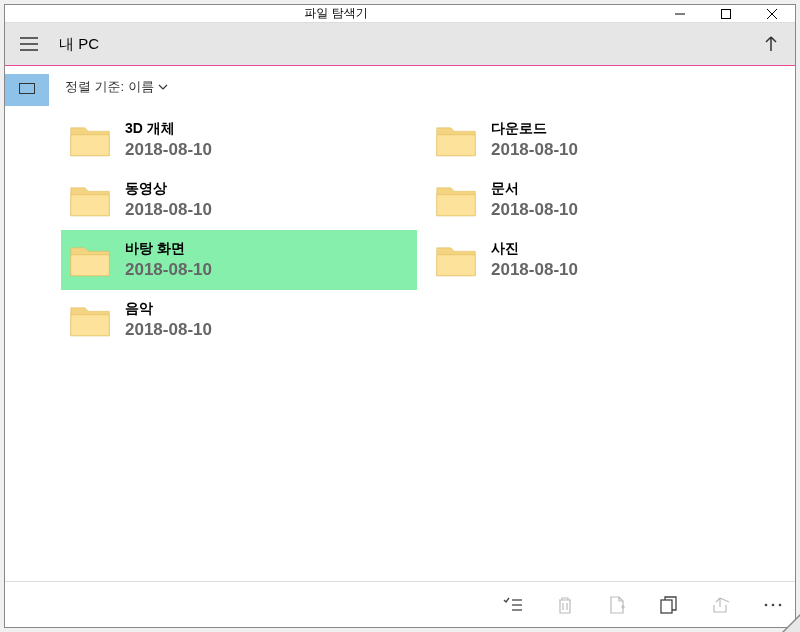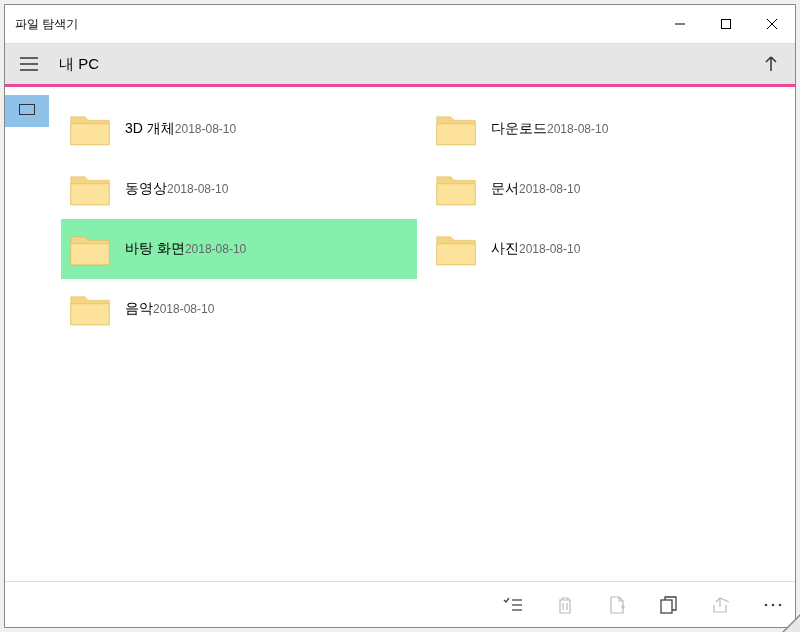--- a/index.html
+++ b/index.html
@@ -19,24 +19,25 @@
       top: 4px;
       left: 4px;
       right: 4px;
       bottom: 4px;
       background: #ffffff;
       border: 1px solid #888;
       display: flex;
       flex-direction: column;
     }
     .titlebar {
-      height: 38px;
+      height: 17px;
       display: flex;
       align-items: center;
       background: #ffffff;
+      text-align: center;
     }
     .titlebar-title {
       padding-left: 10px;
       font-size: 12px;
       color: #000;
       flex: 1;
     }
     .titlebar-controls {
       display: flex;
     }
@@ -50,21 +51,21 @@
       cursor: pointer;
     }
     .titlebar-btn svg {
       width: 10px;
       height: 10px;
     }
     .location-bar {
       height: 44px;
       background: #e6e6e6;
       border-top: 1px solid #ddd;
-      border-bottom: 3px solid #ec4899;
+      border-bottom: 1px solid #ec4899;
       display: flex;
       align-items: center;
     }
     .hamburger-btn {
       width: 48px;
       height: 44px;
       display: flex;
       align-items: center;
       justify-content: center;
       cursor: pointer;
@@ -136,29 +137,30 @@
       background: #86efac;
     }
     .folder-icon {
       width: 42px;
       height: 42px;
       margin-right: 14px;
       flex-shrink: 0;
     }
     .folder-info {
       display: flex;
-      flex-direction: row;
+      flex-direction: column;
       justify-content: flex-start;
+      font-weight: bold;
     }
     .folder-name {
       font-size: 14px;
       color: #000;
     }
     .folder-date {
-      font-size: 12px;
+      font-size: 17px;
       color: #666;
       margin-top: 2px;
     }
     .bottom-toolbar {
       height: 46px;
       border-top: 1px solid #ddd;
       display: flex;
       align-items: center;
       justify-content: flex-end;
       padding-right: 10px;
@@ -241,20 +243,27 @@
   <div class="main-area">
     <div class="side-strip">
       <div class="side-item active">
         <svg width="16" height="14" viewBox="0 0 16 14">
           <rect x="0.5" y="0.5" width="15" height="10" fill="none" stroke="#333" stroke-width="1"></rect>
         </svg>
       </div>
     </div>
 
     <div class="content">
+      <div class="sort-row">
+        <span>정렬 기준:</span>
+        <span>이름</span>
+        <svg width="10" height="6" viewBox="0 0 10 6">
+          <path d="M1 1 L5 5 L9 1" stroke="#333" stroke-width="1.2" fill="none"></path>
+        </svg>
+      </div>
 
       <div class="grid" id="folder-grid">
           <div class="folder-item">
             <svg class="folder-icon" viewBox="0 0 48 40">
   <path d="M2 6 L18 6 L22 10 L46 10 L46 38 L2 38 Z" fill="#f5d481" stroke="#d9b44a" stroke-width="0.5"></path>
   <path d="M2 14 L46 14 L46 38 L2 38 Z" fill="#fce29a" stroke="#d9b44a" stroke-width="0.5"></path>
 </svg>
     <div class="folder-info">
       <div class="folder-name">3D 개체</div>
       <div class="folder-date">2018-08-10</div>

